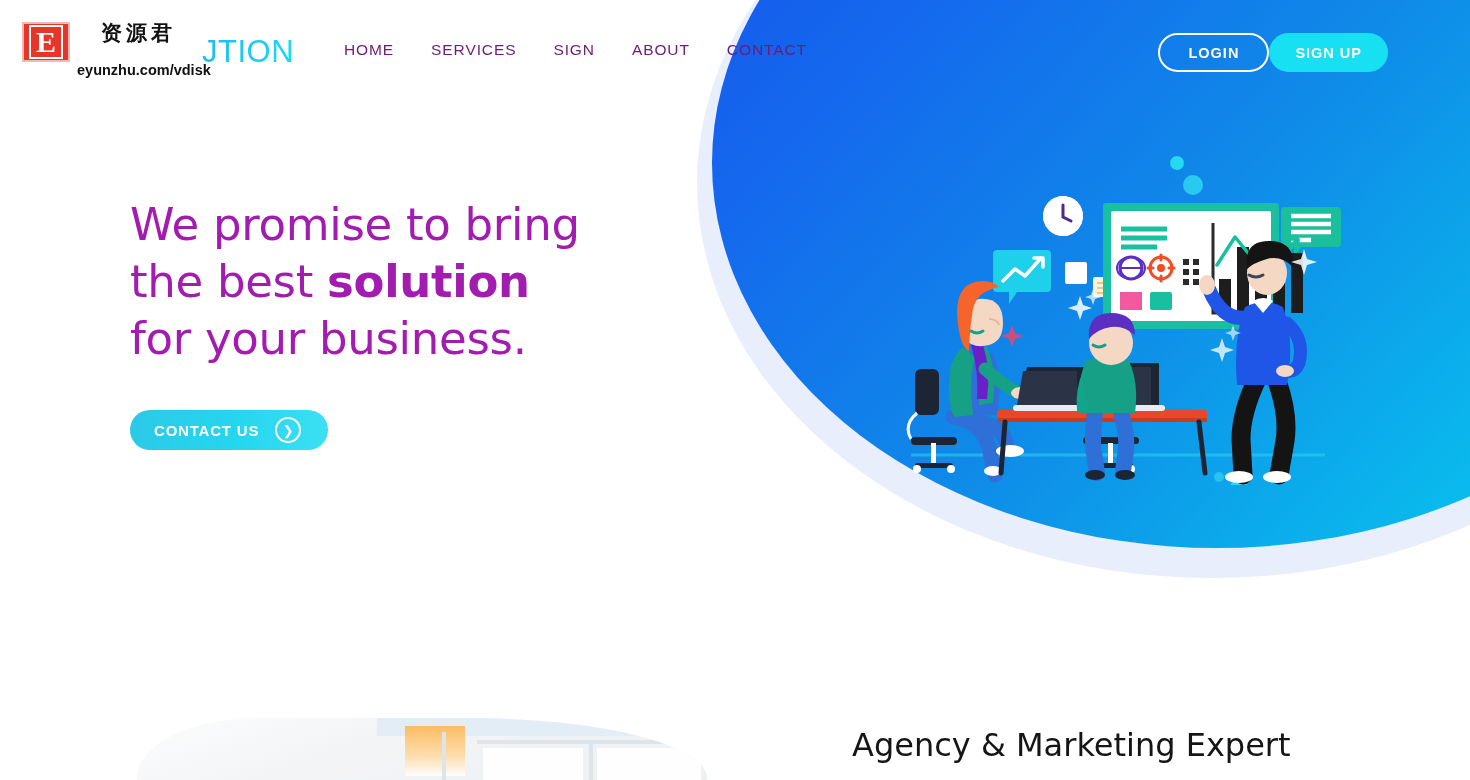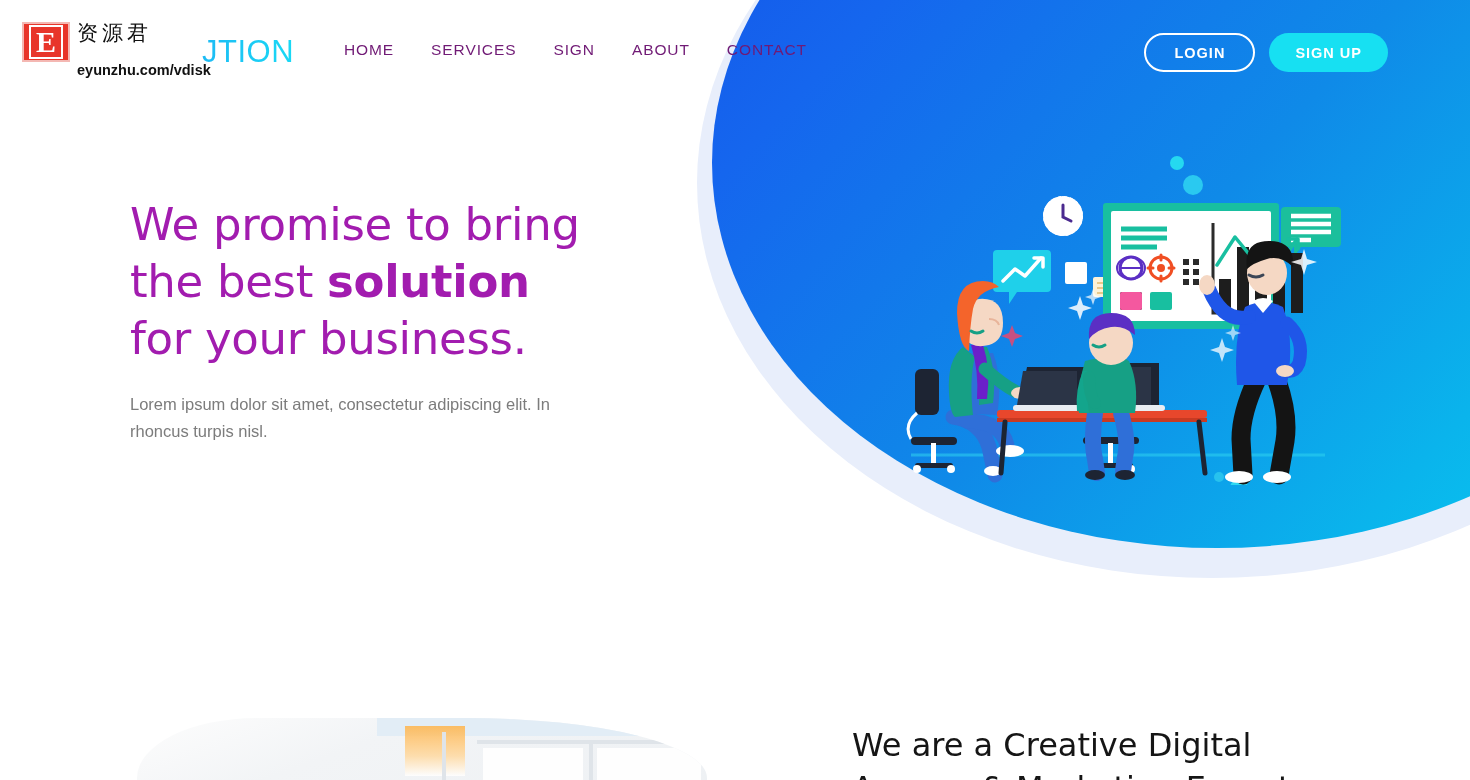--- a/index.html
+++ b/index.html
@@ -37,27 +37,27 @@
   }
   
   .watermark{ position:absolute; left:22px; top:22px; display:flex; align-items:flex-start; z-index:3; }
   .wm-badge{
     width:48px; height:40px; background:#e8352a; border:2px solid #f4b8b3;
     display:flex; align-items:center; justify-content:center;
     color:#fff; font-family:"Liberation Serif", serif; font-weight:bold; font-size:30px; line-height:1;
   }
   .wm-badge span{ display:block; border:2px solid #fff; padding:0 5px; }
   .wm-right{ margin-left:7px; }
-  .wm-cn{ font-family:"DejaVu Sans", sans-serif; font-size:21px; line-height:23px; color:#111; letter-spacing:4px; font-weight:normal; }
+  .wm-cn{ font-family:"DejaVu Sans", sans-serif; font-size:21px; line-height:23px; color:#111; letter-spacing:4px; font-weight:bold;margin-left:24px; }
   .wm-url{ font-family:"Liberation Sans", sans-serif; font-size:14.5px; line-height:16px; color:#111; font-weight:bold; margin-top:17px; }
 
   .nav{ position:absolute; left:344px; top:41px; display:flex; gap:37px; }
   .nav a{ color:#701a75; font-size:15.5px; letter-spacing:.9px; text-decoration:none; }
 
-  .auth{ position:absolute; right:82px; top:33px; display:flex; gap:14px; align-items:center; }
+  .auth{ position:absolute; right:82px; top:33px; display:flex; align-items:center; }
   .btn-login{
     height:39px; padding:0 28px; border-radius:20px; border:2px solid #ffffff;
     background:transparent; color:#fff; font-size:14.5px; font-weight:bold; letter-spacing:1px;
     display:flex; align-items:center; justify-content:center; cursor:pointer;
   }
   .btn-signup{
     height:39px; padding:0 26px; border-radius:20px; border:none;
     background:#17e0f2; color:#fff; font-size:14.5px; font-weight:bold; letter-spacing:1px;
     display:flex; align-items:center; justify-content:center; cursor:pointer;
   }
@@ -288,31 +288,33 @@
     </nav>
 
     <div class="auth">
       <button class="btn-login">LOGIN</button>
       <button class="btn-signup">SIGN UP</button>
     </div>
   </div>
 
   <div class="hero-copy">
     <h1 class="hero-title"><span>We promise to bring the best </span><b>solution</b><span> for your business.</span></h1>
-    <p class="hero-sub">Lorem ipsum dolor sit amet, consectetur adipiscing elit. In rhoncus turpis nisl.</p>
+    <button class="btn-contact">
+      <span class="lbl">CONTACT US</span>
+      <span class="circ">❯</span>
+    </button>
   </div>
 
   <div class="photo">
     <div class="sky"></div>
     <div class="warm"></div>
     <div class="frame" style="left:305px; top:14px; width:4px; height:48px;"></div>
     <div class="frame" style="left:340px; top:22px; width:228px; height:4px;"></div>
     <div class="frame" style="left:452px; top:22px; width:4px; height:40px;"></div>
     <div class="win" style="left:346px; top:30px; width:100px; height:32px;"></div>
     <div class="win" style="left:460px; top:30px; width:104px; height:32px;"></div>
   </div>
 
   <div class="bottom-head">
-    <div>We are a Creative Digital</div>
     <div>Agency &amp; Marketing Expert</div>
   </div>
 
 </div>
 
 </body></html>

